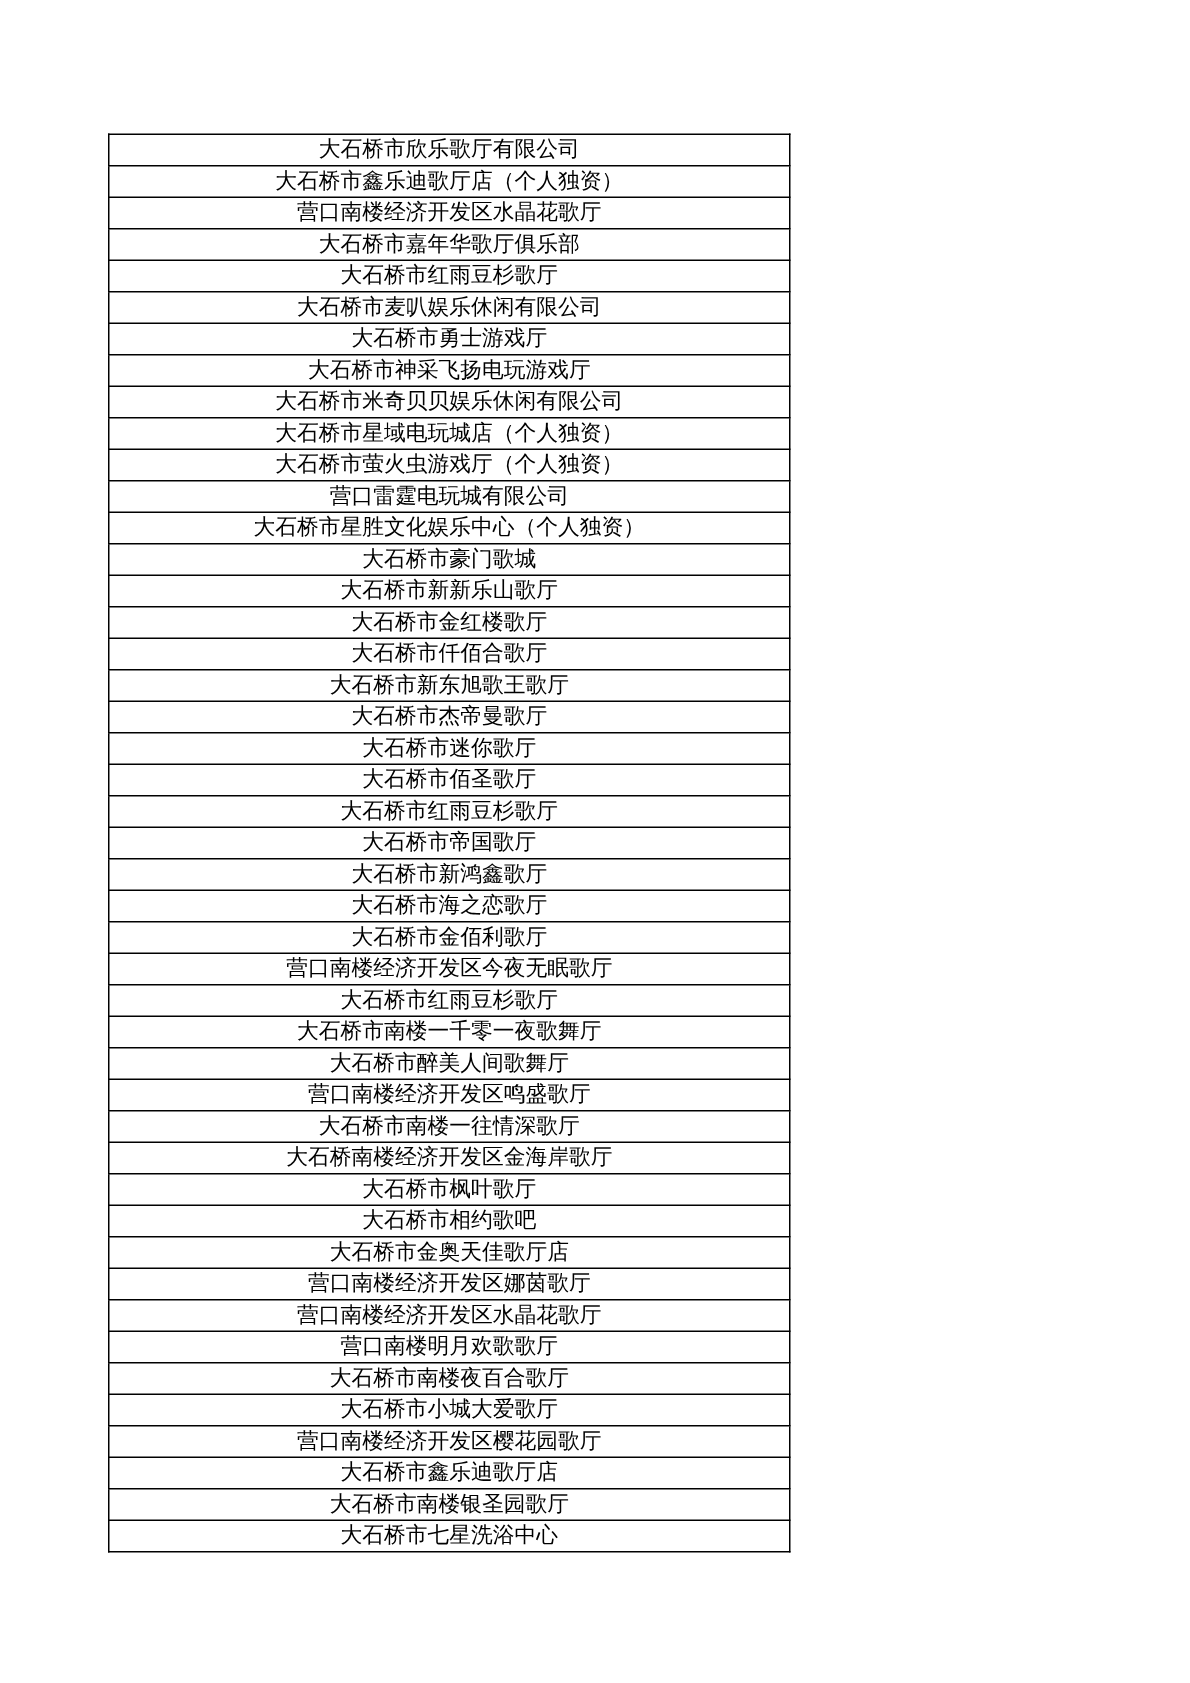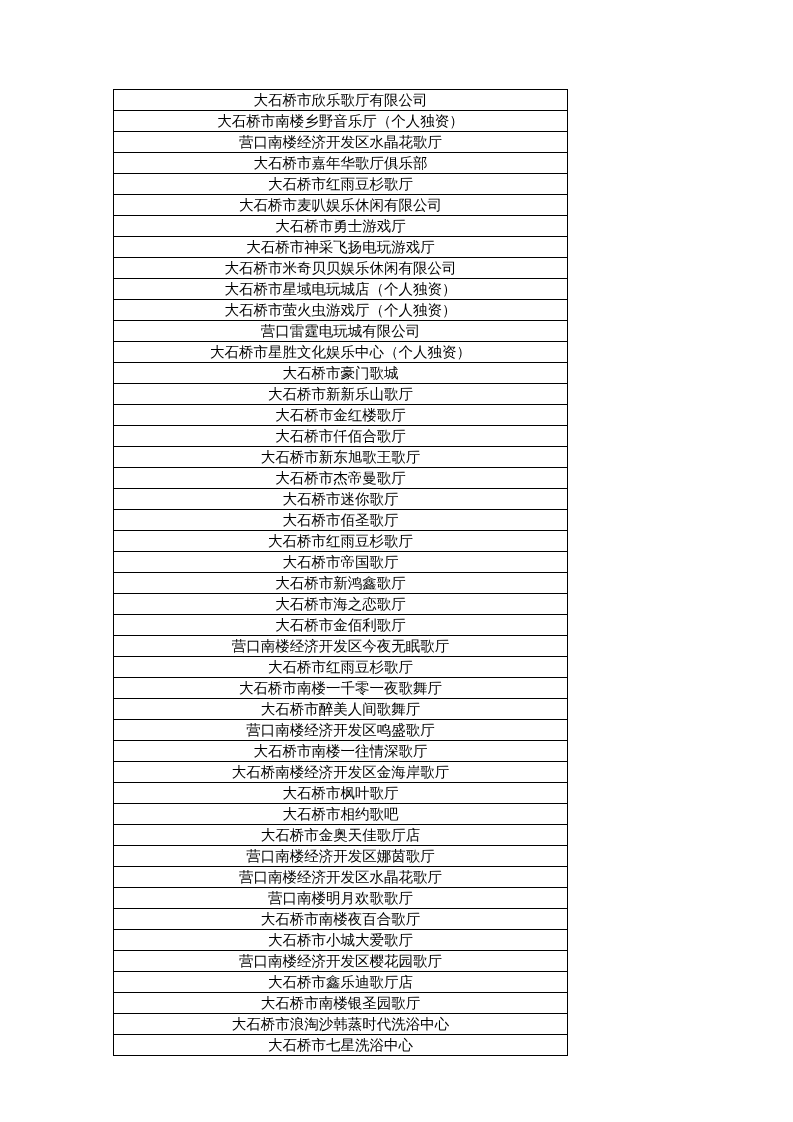--- a/index.html
+++ b/index.html
@@ -21,21 +21,20 @@
   .table-wrap {
     position: absolute;
     left: 72px;
     top: 89px;
     width: 455px;
   }
   table.name-table {
     border-collapse: collapse;
     width: 455px;
     table-layout: fixed;
-    margin-left: 41px;
   }
   table.name-table td {
     border: 1px solid #000000;
     height: 20px;
     line-height: 20px;
     text-align: center;
     vertical-align: middle;
     font-size: 14.5px;
     font-family: "Liberation Serif", "DejaVu Serif", serif;
     color: #000000;
@@ -48,21 +47,21 @@
 <body>
 
 <div class="page">
   <div class="table-wrap">
     <table class="name-table">
       <tbody>
           <tr>
             <td>大石桥市欣乐歌厅有限公司</td>
           </tr>
           <tr>
-            <td>大石桥市南楼乡野音乐厅（个人独资）</td>
+            <td>大石桥市鑫乐迪歌厅店（个人独资）</td>
           </tr>
           <tr>
             <td>营口南楼经济开发区水晶花歌厅</td>
           </tr>
           <tr>
             <td>大石桥市嘉年华歌厅俱乐部</td>
           </tr>
           <tr>
             <td>大石桥市红雨豆杉歌厅</td>
           </tr>
@@ -177,21 +176,18 @@
           <tr>
             <td>营口南楼经济开发区樱花园歌厅</td>
           </tr>
           <tr>
             <td>大石桥市鑫乐迪歌厅店</td>
           </tr>
           <tr>
             <td>大石桥市南楼银圣园歌厅</td>
           </tr>
           <tr>
-            <td>大石桥市浪淘沙韩蒸时代洗浴中心</td>
-          </tr>
-          <tr>
             <td>大石桥市七星洗浴中心</td>
           </tr>
         </tbody>
     </table>
   </div>
 </div>
 
 </body></html>

